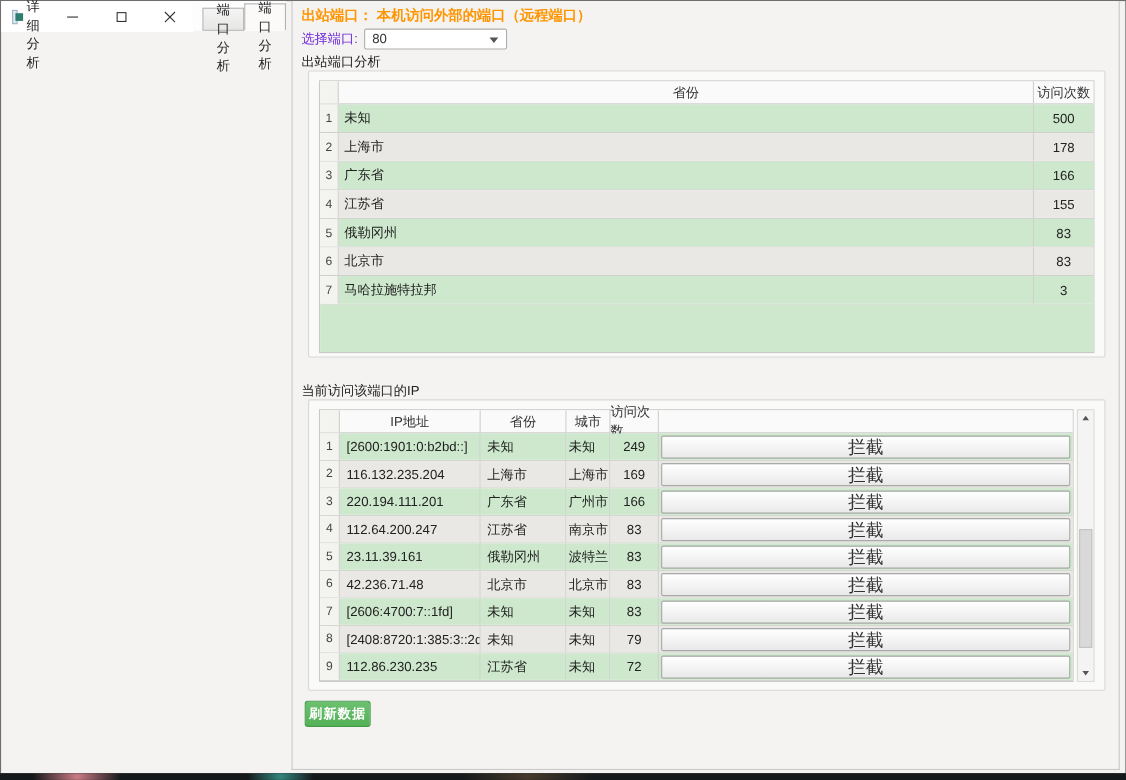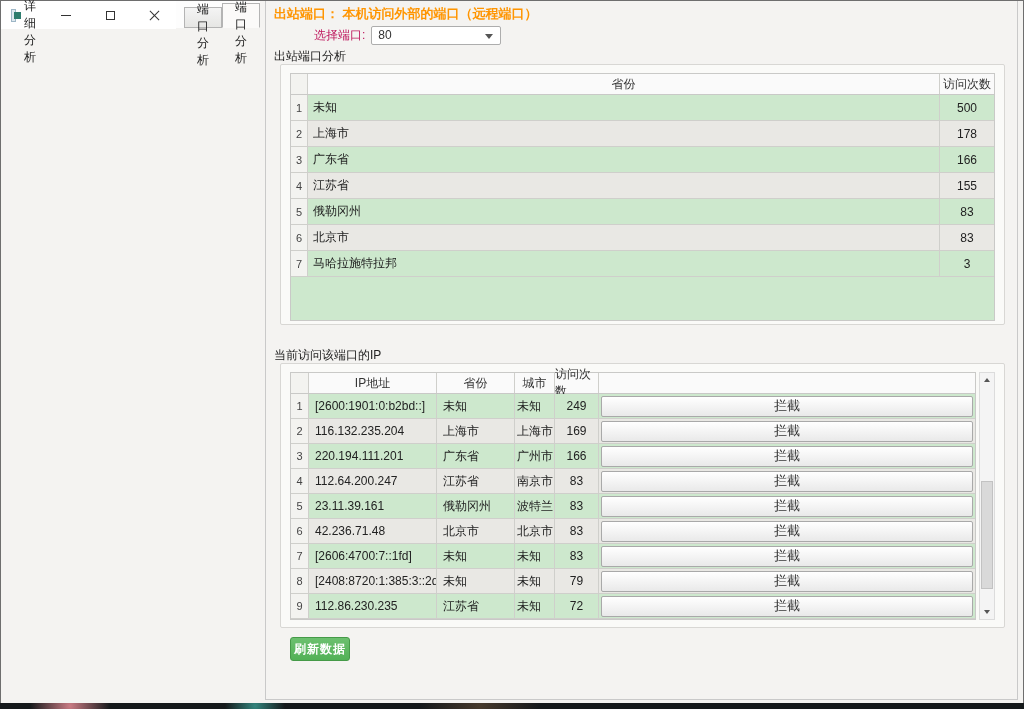--- a/index.html
+++ b/index.html
@@ -24,21 +24,21 @@
   .tabbar { height:27px; background:#fdfdfd; display:flex; align-items:flex-end; padding-left:8px; flex:0 0 27px; }
   .tab { font-size:12px; color:#222; padding:0 12px; display:flex; align-items:center; border:1px solid #b4b4b4; height:21px; background:linear-gradient(#f4f4f4,#e6e6e4); margin-right:0; position:relative; }
   .tab.active { height:25px; background:#fbfaf9; border-bottom:1px solid #fbfaf9; z-index:2; }
   .pane-top-line { height:0; border-top:1px solid #b9b9b9; margin-top:-1px; }
 
   
   .pane { flex:1; background:#f4f3f1; border-left:1px solid #c9c9c9; border-right:1px solid #c9c9c9; border-bottom:1px solid #c9c9c9; margin:0 5px 3px 5px; padding:5px 12px 0 8px; overflow:hidden; }
 
   .banner { font-size:13px; font-weight:bold; color:#ff9500; height:16px; line-height:15px; }
   .selector-row { display:flex; align-items:center; margin-top:4px; height:18px; }
-  .selector-label { font-size:12px; color:#be185d; margin-right:6px;margin-left:40px; }
+  .selector-label { font-size:12px; color:#6d28d9; margin-right:6px; }
   .combobox { width:130px; height:19px; background:#ffffff; border:1px solid #adadad; border-radius:2px; display:flex; align-items:center; padding-left:6px; position:relative; font-size:12px; color:#333; }
   .combo-arrow { position:absolute; right:7px; top:7px; width:0; height:0; border-left:4px solid transparent; border-right:4px solid transparent; border-top:5px solid #555; }
 
   .section-label { font-size:12px; color:#222; margin-top:5px; height:15px; line-height:15px; }
 
   .panel { background:#fafaf8; border:1px solid #d8d7d4; border-radius:2px; margin-left:6px; padding:8px 9px; }
   .panel1 { height:261px; }
   .panel2 { height:265px; }
 
   .table { background:#ffffff; border:1px solid #c9c9c7; width:100%; }
@@ -64,30 +64,30 @@
   .t2 .c-ip { width:128px; flex:0 0 128px; padding-left:6px; border-right:1px solid #cfcfcb; }
   .t2 .c-prov { width:78px; flex:0 0 78px; padding-left:6px; border-right:1px solid #cfcfcb; }
   .t2 .c-city { width:40px; flex:0 0 40px; padding-left:2px; border-right:1px solid #cfcfcb; }
   .t2 .c-cnt { width:44px; flex:0 0 44px; justify-content:center; border-right:1px solid #cfcfcb; }
   .t2 .c-op { flex:1; justify-content:center; padding:0 2px; }
   .t2 .th.c-ip, .t2 .th.c-prov, .t2 .th.c-city { justify-content:center; padding-left:0; }
   .t2 .tr { height:25px; }
   .t2 .tr:nth-child(odd) .td { background:#cde8cd; }
   .t2 .tr:nth-child(even) .td { background:#e9e8e4; }
   .t2 .tr .c-num { background:#f3f3f0 !important; }
-  .block-btn { width:100%; height:21px; font-size:13px; color:#333; background:linear-gradient(#ffffff,#e9e9e9); border:1px solid #a9a9a9; border-radius:2px; cursor:default; }
+  .block-btn { width:100%; height:21px; font-size:16px; color:#333; background:linear-gradient(#ffffff,#e9e9e9); border:1px solid #a9a9a9; border-radius:2px; cursor:default; }
 
   .vscroll { width:16px; flex:0 0 16px; margin-left:3px; background:#f4f4f4; border:1px solid #dcdcdc; position:relative; }
   .sb-up,.sb-down { position:absolute; left:0; width:14px; height:14px; display:flex; align-items:center; justify-content:center; }
   .sb-up { top:0; } .sb-down { bottom:0; }
   .sb-up::after { content:""; border-left:3px solid transparent; border-right:3px solid transparent; border-bottom:4px solid #555; }
   .sb-down::after { content:""; border-left:3px solid transparent; border-right:3px solid transparent; border-top:4px solid #555; }
   .sb-thumb { position:absolute; left:1px; width:12px; top:44%; height:44%; background:#d9d9d9; border:1px solid #c2c2c2; }
 
-  .refresh-btn { margin:9px 0 0 16px; width:60px; height:24px; background:linear-gradient(#6cc06f,#52b156); border:1px solid #459a48; border-radius:3px; color:#ffffff; font-size:12px; font-weight:bold; letter-spacing:1px; cursor:default; }
+  .refresh-btn { margin:9px 0 0 3px; width:60px; height:24px; background:linear-gradient(#6cc06f,#52b156); border:1px solid #459a48; border-radius:3px; color:#ffffff; font-size:12px; font-weight:bold; letter-spacing:1px; cursor:default; }
 
   .desktop-strip { height:6px; width:1024px; background:
      radial-gradient(circle at 70px 3px, rgba(233,140,150,.85) 0, rgba(233,140,150,0) 40px),
      radial-gradient(circle at 255px 3px, rgba(60,160,150,.8) 0, rgba(60,160,150,0) 30px),
      radial-gradient(circle at 480px 3px, rgba(120,90,60,.5) 0, rgba(120,90,60,0) 60px),
      #15191b; }
 </style>
 </head>
 <body>
 

